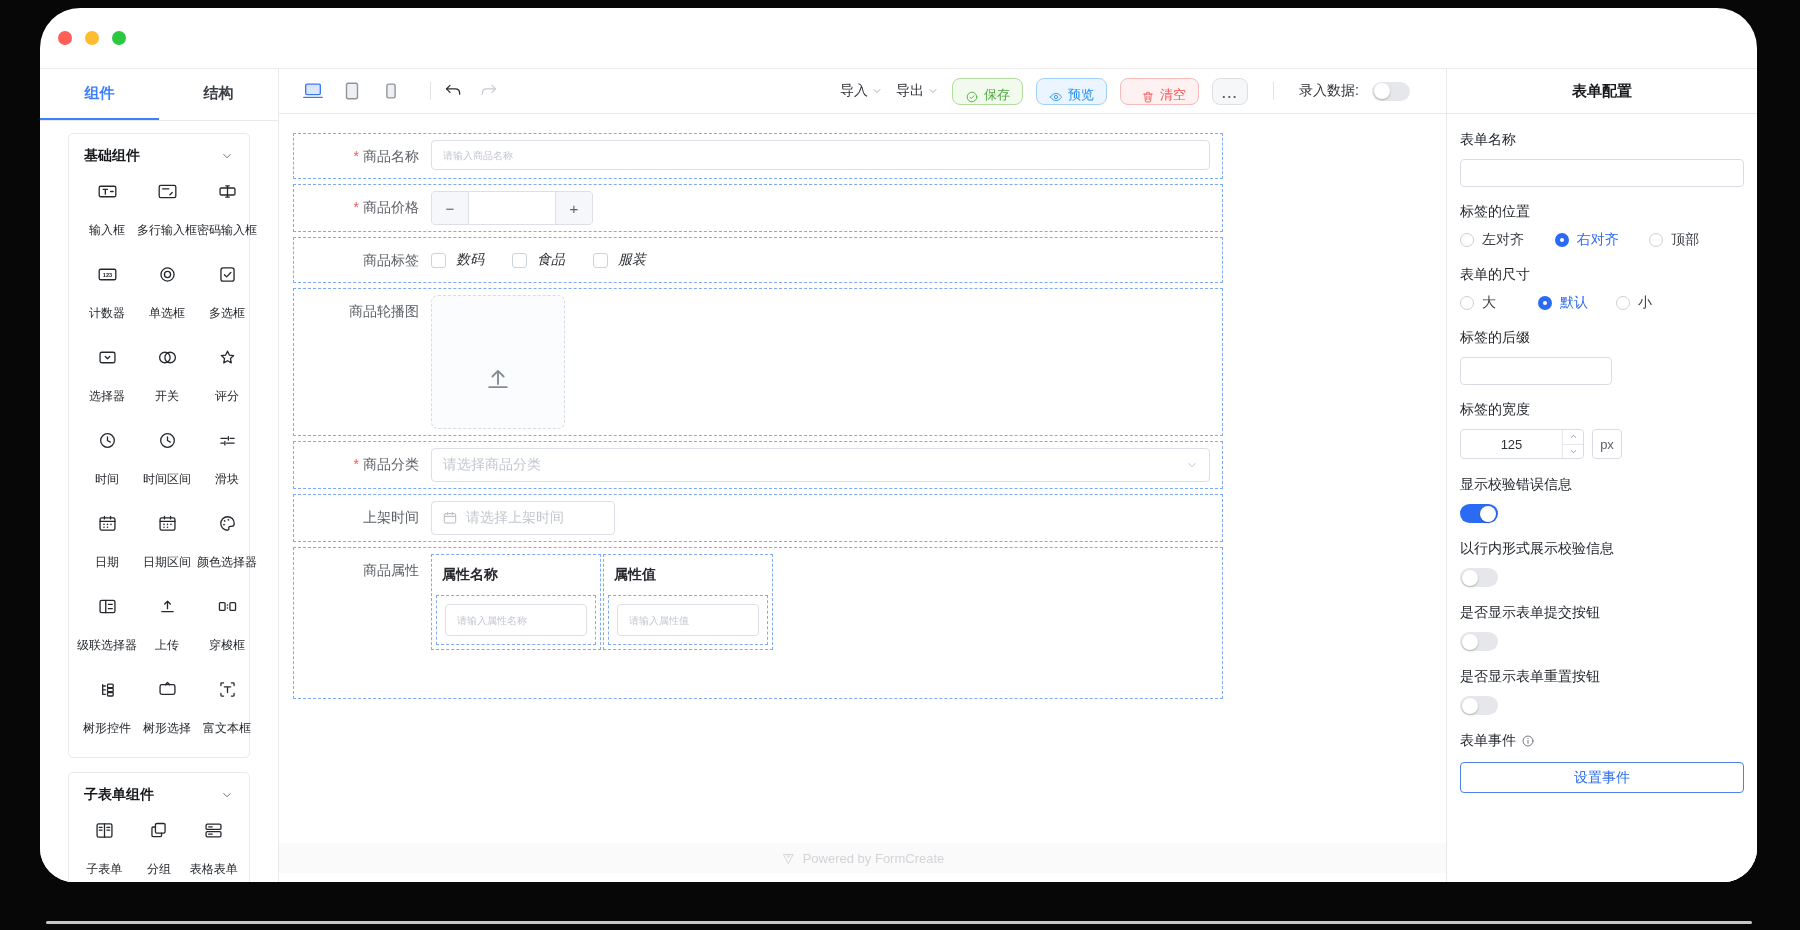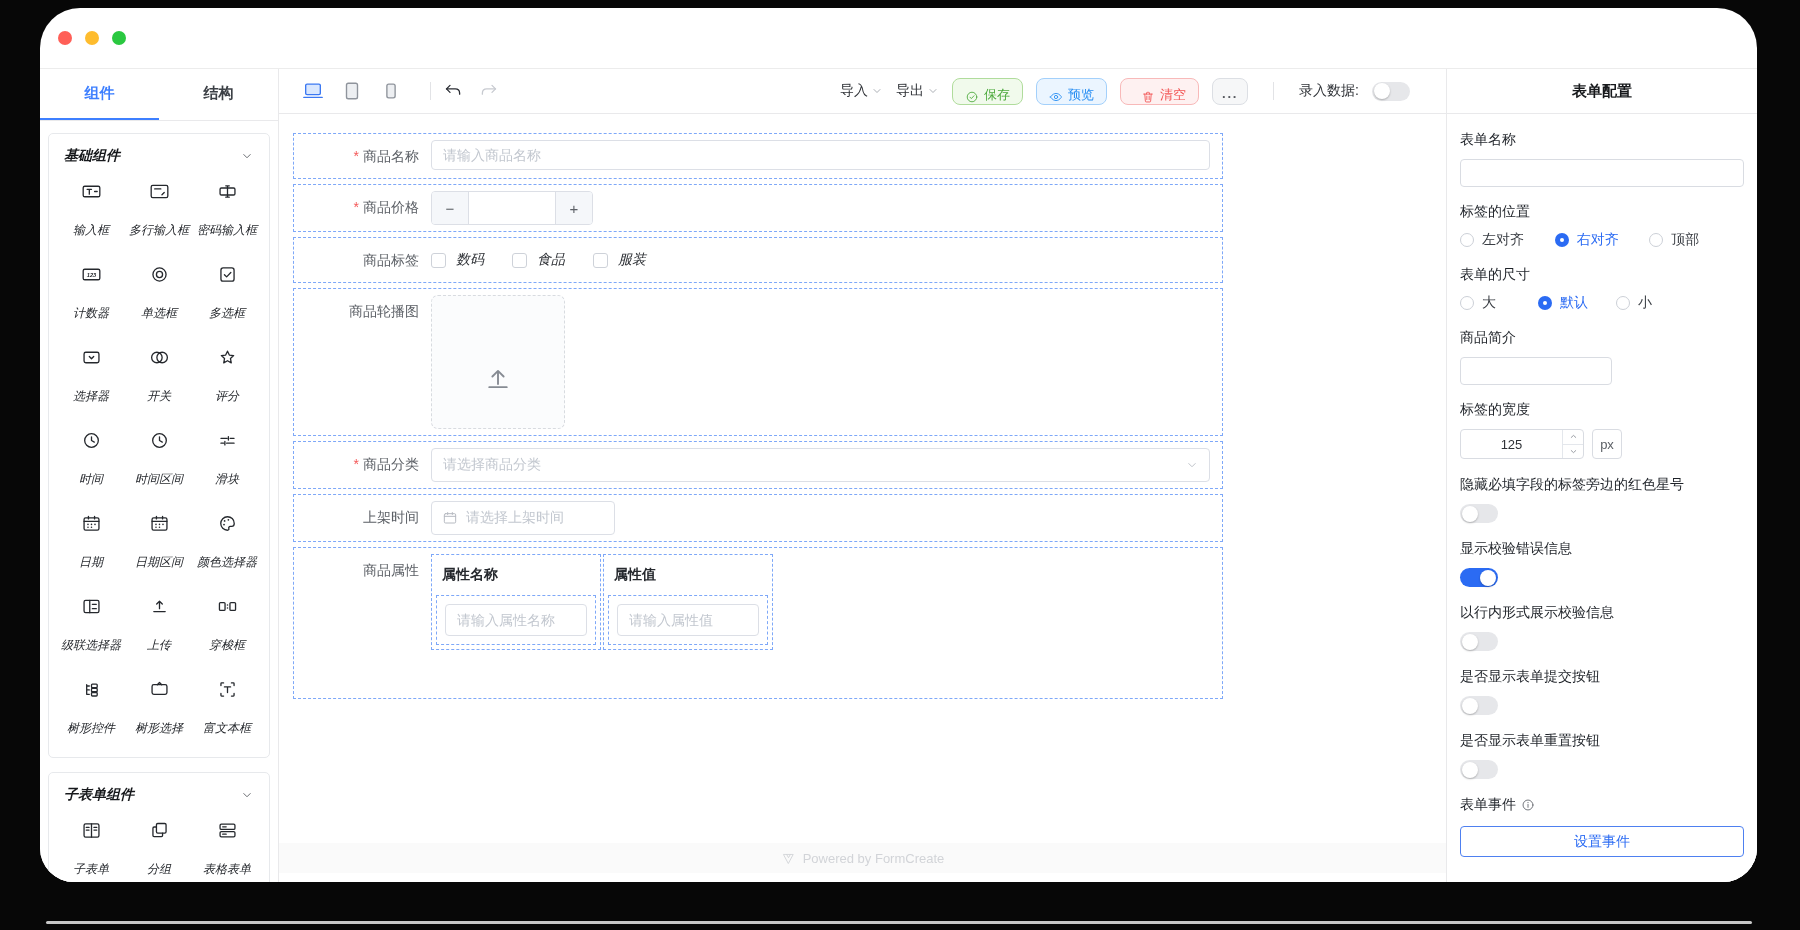--- a/index.html
+++ b/index.html
@@ -18,21 +18,21 @@
 
   
   .app{display:flex;height:813px;border-top:1px solid #ececec;background:#fff;}
 
   
   .sidebar{width:238px;flex:0 0 238px;border-right:1px solid #e9e9eb;display:flex;flex-direction:column;overflow:hidden;}
   .side-tabs{display:flex;height:51px;flex:0 0 51px;border-bottom:1px solid #e9e9eb;}
   .side-tab{flex:1;display:flex;align-items:center;justify-content:center;font-size:15px;font-weight:700;
             color:#3c4046;cursor:pointer;border-bottom:2px solid transparent;box-sizing:border-box;}
   .side-tab.active{color:#3d7fff;border-bottom-color:#3d7fff;}
-  .side-scroll{flex:1;overflow:hidden;padding:12px 8px 0;font-style:italic;}
+  .side-scroll{flex:1;overflow:hidden;padding:12px 28px 0;}
   .group-card{border:1px solid #e7e9ec;border-radius:5px;margin-bottom:14px;padding:13px 8px 20px;background:#fff;}
   .group-head{display:flex;align-items:center;justify-content:space-between;padding:0 7px 16px;}
   .group-title{font-size:14px;font-weight:700;color:#17191c;}
   .group-caret{width:14px;height:14px;color:#55585e;display:inline-flex;}
   .group-grid{display:grid;grid-template-columns:repeat(3,1fr);row-gap:25px;}
   .cmp{display:flex;flex-direction:column;align-items:center;gap:9px;cursor:grab;}
   .cmp-icon{width:21px;height:21px;color:#25282d;display:inline-flex;}
   .cmp-label{font-size:12px;color:#25282d;white-space:nowrap;margin-top:11px;}
   svg{display:block;width:100%;height:100%;}
 
@@ -65,21 +65,21 @@
   .toggle.on{background:#2b6bf3;}
   .toggle.on .knob{left:auto;right:2px;}
 
   .canvas-scroll{flex:1;overflow:hidden;padding:19px 0 0 14px;}
   .form-wrap{width:930px;}
   .frow{border:1px dashed #7ea8f8;margin-bottom:5px;display:flex;align-items:flex-start;padding:6px 12px;background:#fff;}
   .flabel{flex:0 0 125px;width:125px;text-align:right;padding-right:12px;box-sizing:border-box;font-size:14px;
           color:#5c6066;line-height:32px;white-space:nowrap;}
   .req{color:#f45858;margin-right:4px;}
   .fctl{flex:1;min-width:0;}
-  .el-input{height:30px;border:1px solid #dcdfe6;border-radius:4px;width:100%;box-sizing:border-box;font-size:14px;
+  .el-input{height:30px;border:1px solid #dcdfe6;border-radius:4px;width:100%;box-sizing:border-box;font-size:10px;
             padding:0 11px;color:#3b82f6;outline:none;background:#fff;font-family:inherit;display:block;}
   input::placeholder,textarea::placeholder{color:#c2c7cf;opacity:1;}
   textarea.el-input{height:47px;resize:none;padding-top:7px;}
   .num-ctl{width:162px;height:34px;border:1px solid #dcdfe6;border-radius:4px;display:flex;overflow:hidden;box-sizing:border-box;}
   .num-btn{width:36px;background:#f5f7fa;color:#5c6066;display:flex;align-items:center;justify-content:center;
            font-size:15px;cursor:pointer;flex:0 0 auto;}
   .num-btn.minus{border-right:1px solid #dcdfe6;}
   .num-btn.plus{border-left:1px solid #dcdfe6;}
   .num-field{flex:1;min-width:0;border:none;outline:none;text-align:center;font-size:14px;font-family:inherit;}
   .cb-row{display:flex;gap:28px;height:32px;font-style:italic;}
@@ -679,21 +679,21 @@
               <label class="radio checked">
                 <span class="dot"></span>
                 <span class="r-label">默认</span>
               </label>
               <label class="radio">
                 <span class="dot"></span>
                 <span class="r-label">小</span>
               </label>
             </div>
 
-          <div class="cfg-label">商品简介</div>
+          <div class="cfg-label">标签的后缀</div>
           <input class="cfg-input w150" readonly="" value="" style="">
 
           <div class="cfg-label">标签的宽度</div>
           <div class="numrow">
             <div class="num-input">
               <div class="num-val">125</div>
               <div class="num-steps">
                 <span class="step">
                     <svg viewBox="0 0 24 24" fill="none" stroke="currentColor" stroke-width="1.5" stroke-linecap="round" stroke-linejoin="round">
                       <path d="M6 14.5l6-5.5 6 5.5" stroke-width="2.4"></path>
@@ -703,26 +703,20 @@
                     <svg viewBox="0 0 24 24" fill="none" stroke="currentColor" stroke-width="1.5" stroke-linecap="round" stroke-linejoin="round">
                       <path d="M6 9.5l6 5.5 6-5.5" stroke-width="2.4"></path>
                     </svg>
                   </span>
               </div>
             </div>
             <div class="unit-box">px</div>
           </div>
 
           <div id="panel-toggles">
-              <div class="tg-wrap">
-                <div class="cfg-label">隐藏必填字段的标签旁边的红色星号</div>
-                <div class="toggle">
-                  <div class="knob"></div>
-                </div>
-              </div>
               <div class="tg-wrap">
                 <div class="cfg-label">显示校验错误信息</div>
                 <div class="toggle on">
                   <div class="knob"></div>
                 </div>
               </div>
               <div class="tg-wrap">
                 <div class="cfg-label">以行内形式展示校验信息</div>
                 <div class="toggle">
                   <div class="knob"></div>

